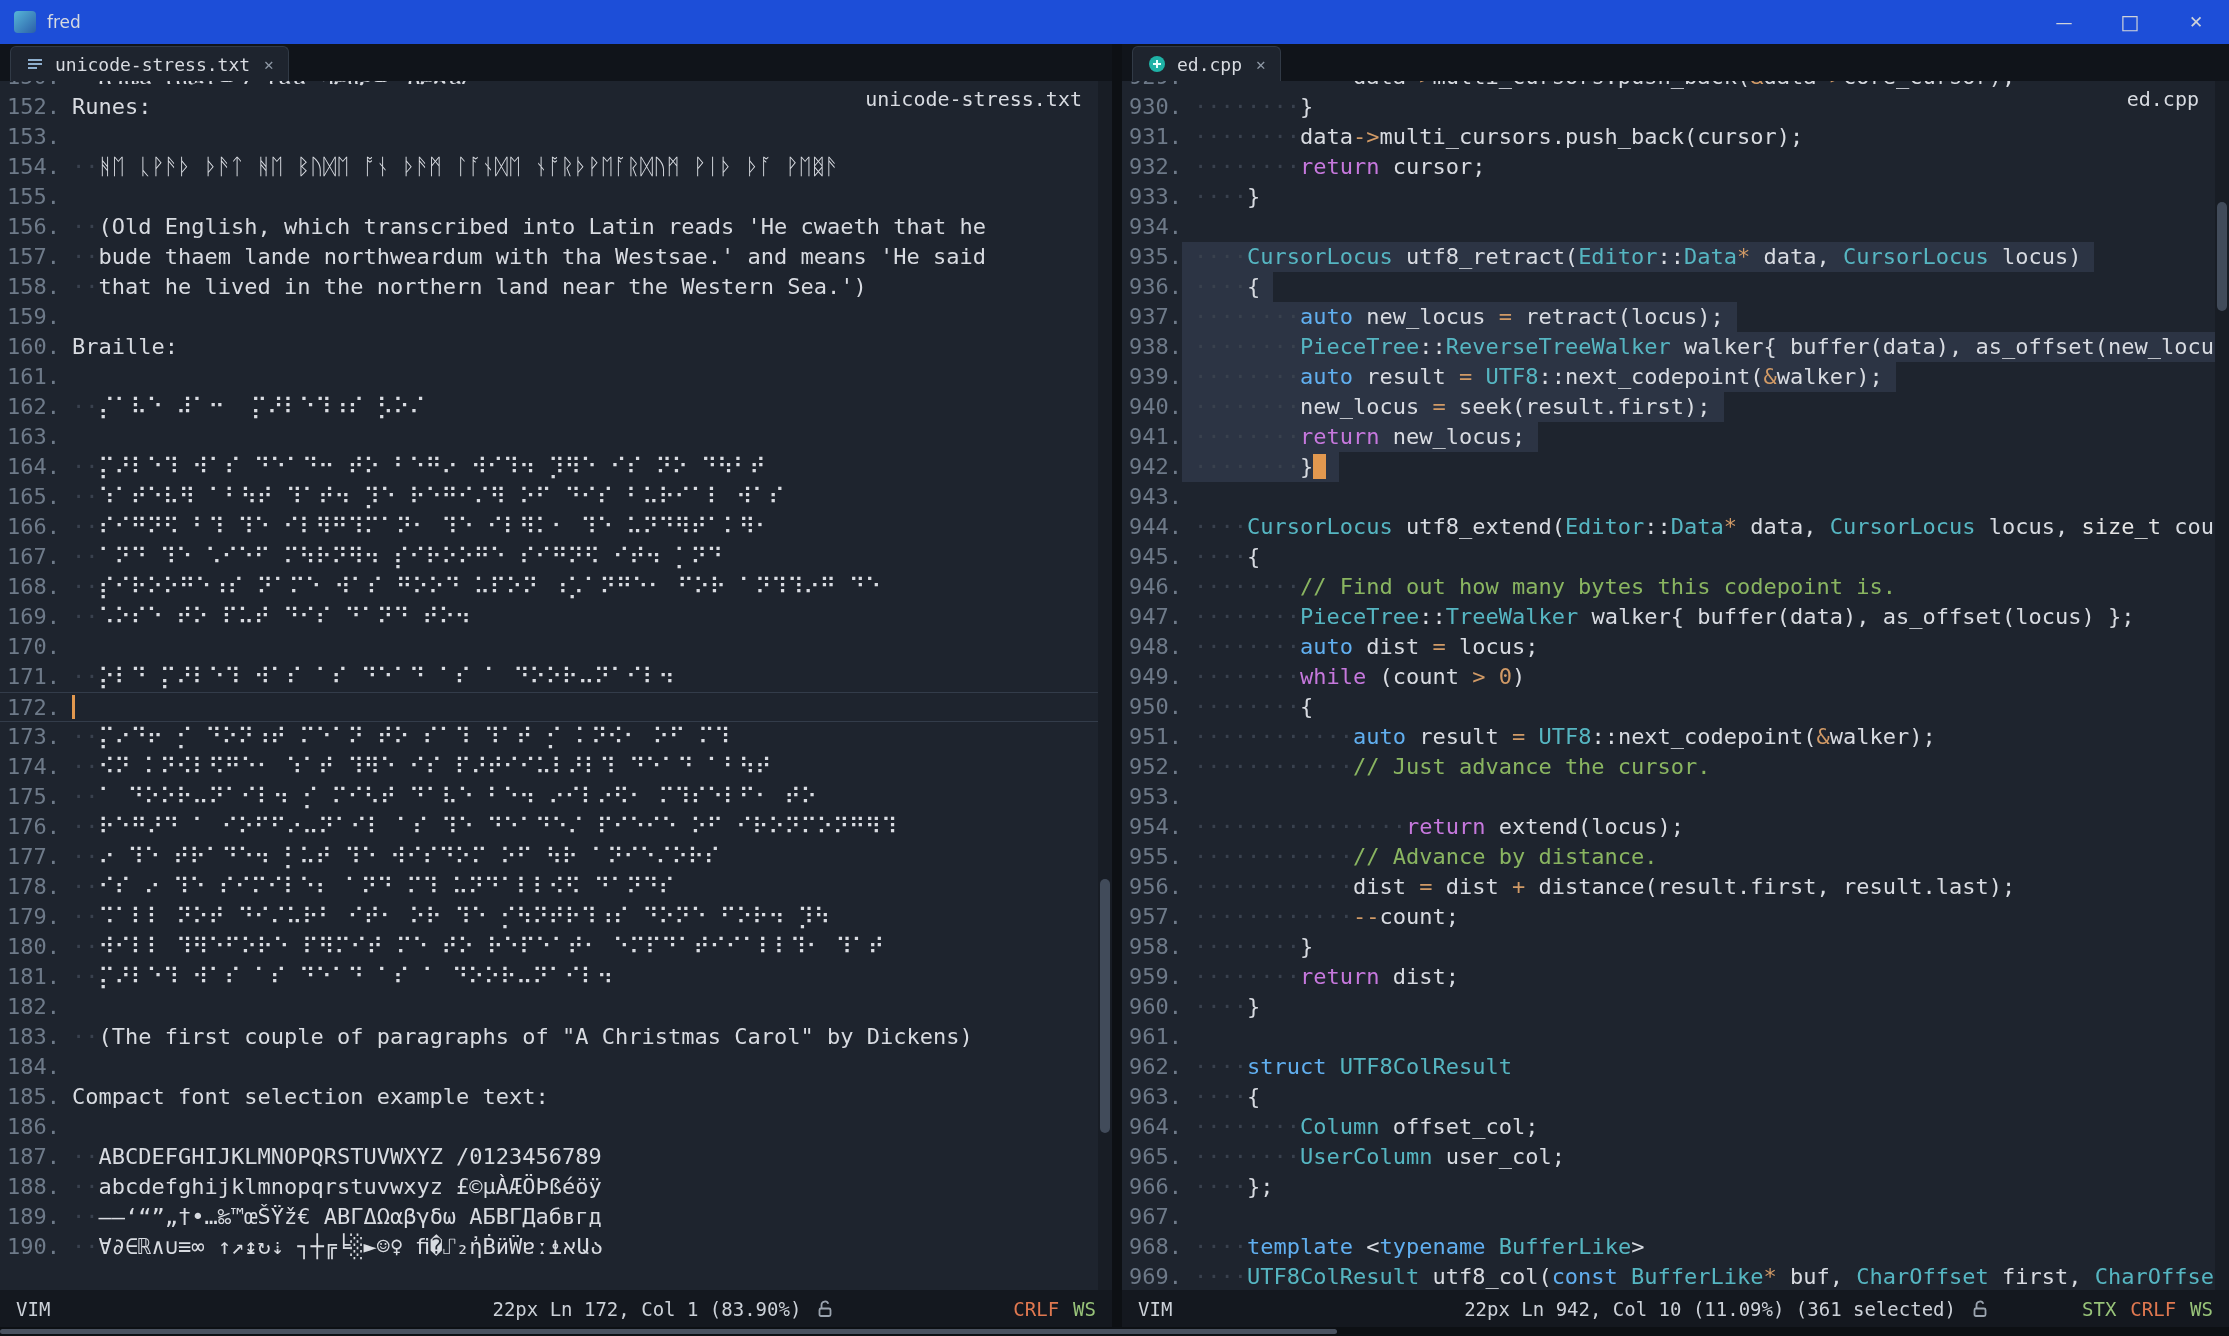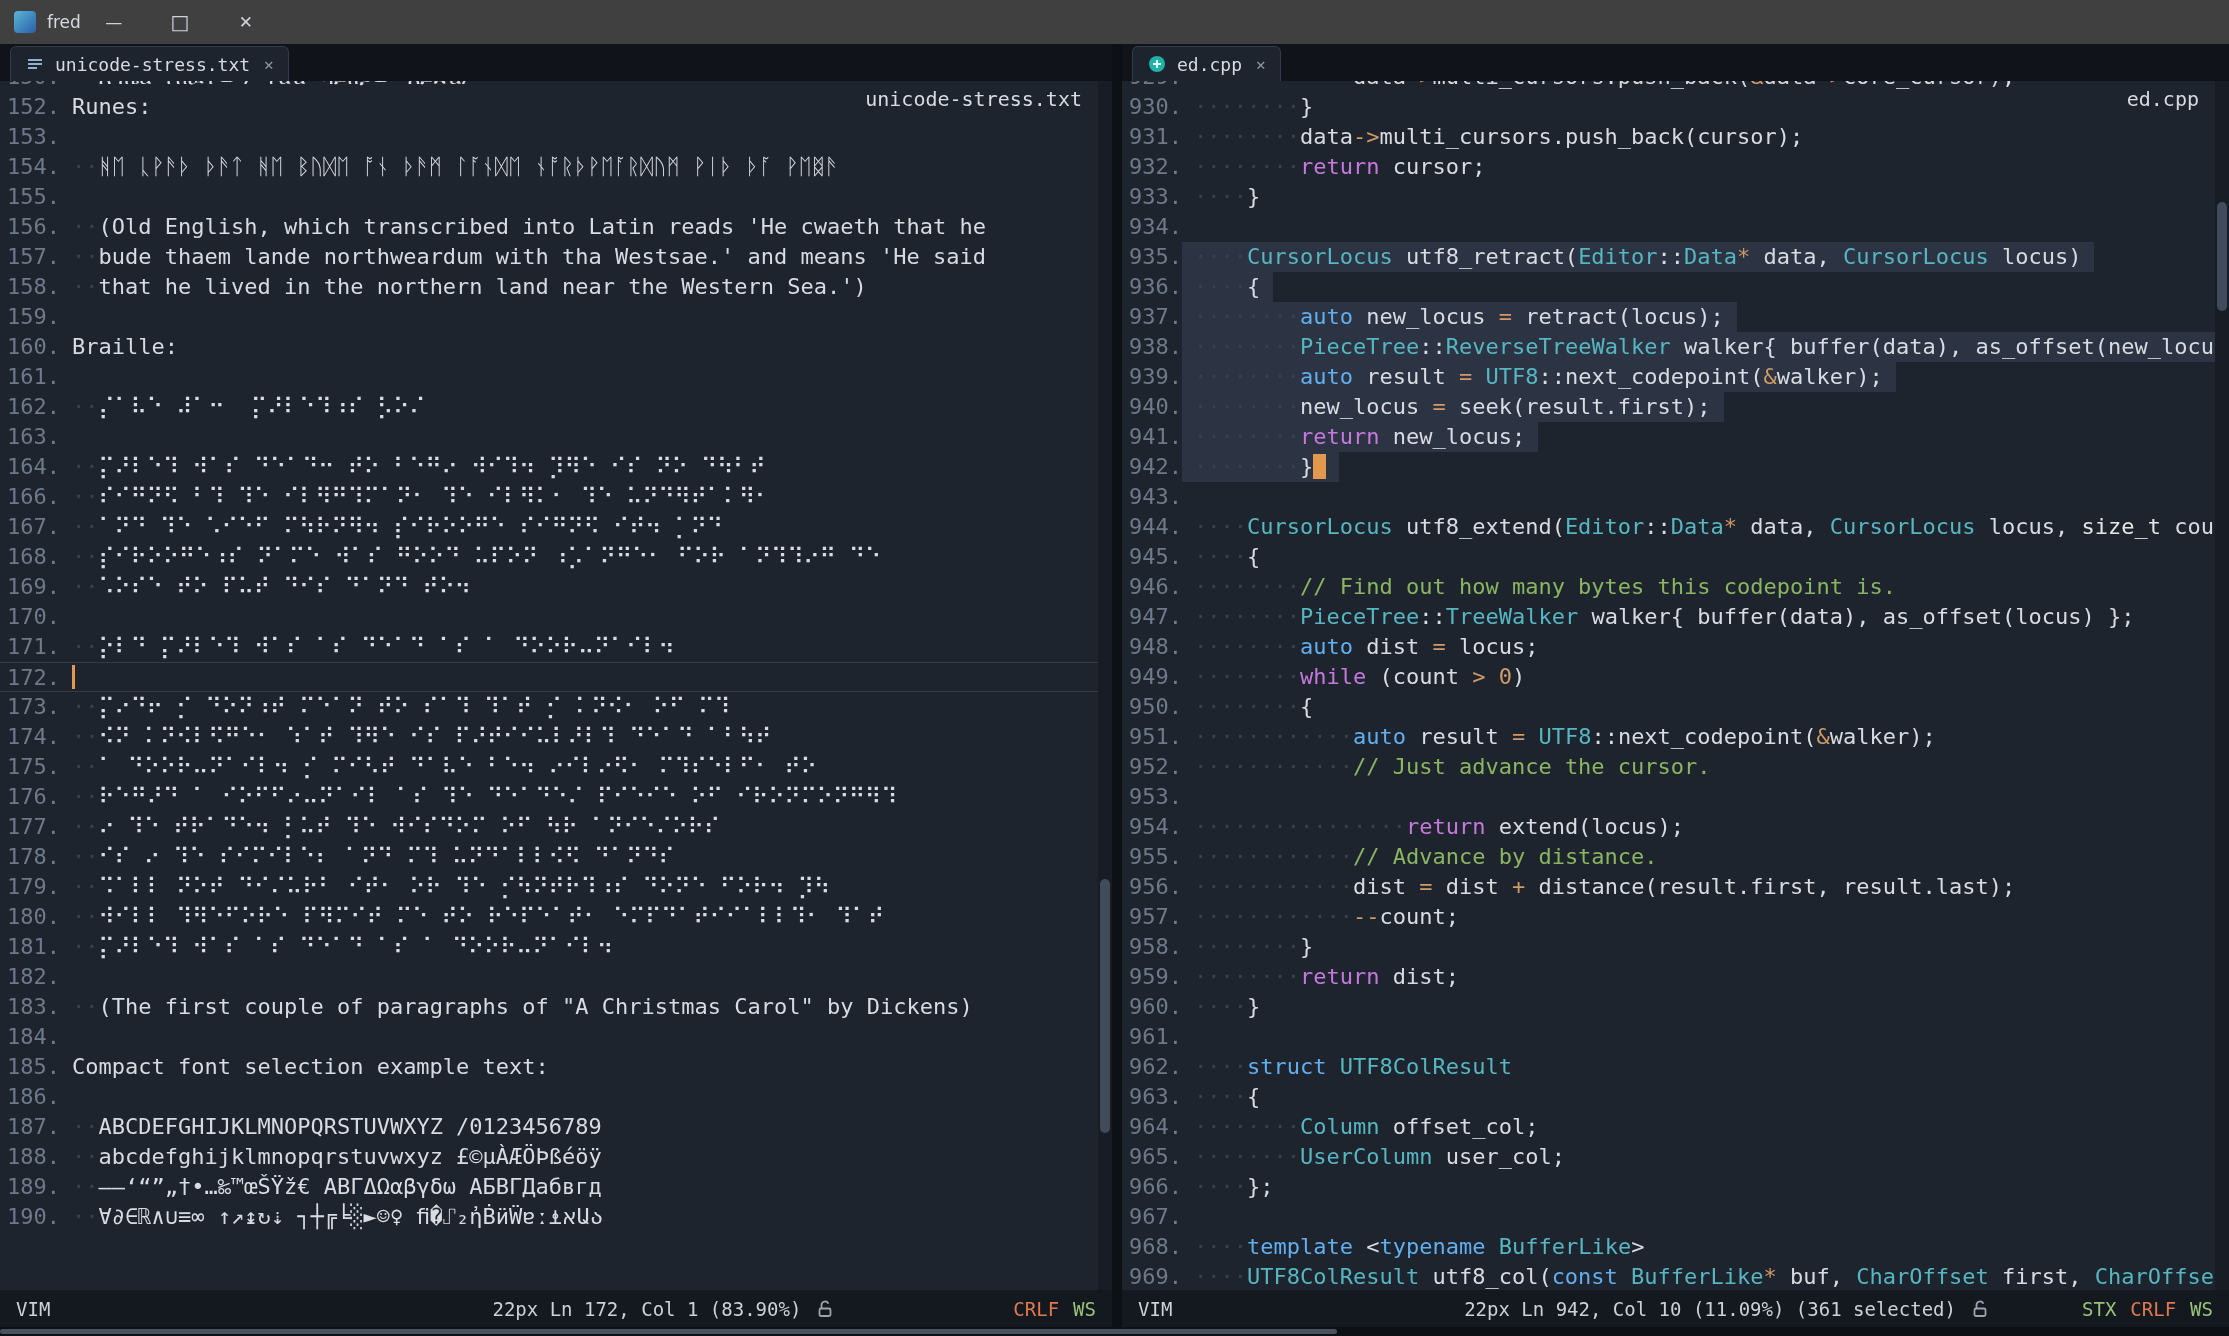--- a/index.html
+++ b/index.html
@@ -1,19 +1,19 @@
 <!DOCTYPE html>
 <html><head>
 <meta charset="utf-8">
 <style>
   *{margin:0;padding:0;box-sizing:border-box}
   html,body{background:#000}
   .window{position:relative;width:2229px;height:1336px;background:#1e242e;display:flex;flex-direction:column;overflow:hidden;font-family:"DejaVu Sans Mono","DejaVu Sans",monospace}
   
-  .titlebar{flex:0 0 44px;height:44px;background:#404040;display:flex;align-items:center;}
+  .titlebar{flex:0 0 44px;height:44px;background:#1d4ed8;display:flex;align-items:center;justify-content:space-between}
   .title-left{display:flex;align-items:center;gap:11px;padding-left:14px}
   .app-icon{width:22px;height:22px;border-radius:4px;background:linear-gradient(135deg,#57b6d8,#2b5fa8);display:inline-block}
   .app-title{color:#d6dae0;font-size:17px;font-family:"DejaVu Sans",sans-serif}
   .win-controls{display:flex;height:100%}
   .win-btn{width:66px;height:100%;background:transparent;border:0;color:#cfd3da;font-size:17px;display:flex;align-items:center;justify-content:center;font-family:"DejaVu Sans",sans-serif;cursor:default}
   .win-btn.max{font-size:20px}
   
   .main{flex:1;display:flex;min-height:0}
   .pane{display:flex;flex-direction:column;min-width:0}
   .pane.left{flex:0 0 1112px;width:1112px}
@@ -100,20 +100,21 @@
             <div class="ed-line"><span class="ln-num">155.</span><span class="ln-code"></span></div>
             <div class="ed-line"><span class="ln-num">156.</span><span class="ln-code"><span class="tk-w">··</span><span class="tk-t">(Old English, which transcribed into Latin reads 'He cwaeth that he</span></span></div>
             <div class="ed-line"><span class="ln-num">157.</span><span class="ln-code"><span class="tk-w">··</span><span class="tk-t">bude thaem lande northweardum with tha Westsae.' and means 'He said</span></span></div>
             <div class="ed-line"><span class="ln-num">158.</span><span class="ln-code"><span class="tk-w">··</span><span class="tk-t">that he lived in the northern land near the Western Sea.')</span></span></div>
             <div class="ed-line"><span class="ln-num">159.</span><span class="ln-code"></span></div>
             <div class="ed-line"><span class="ln-num">160.</span><span class="ln-code"><span class="tk-t">Braille:</span></span></div>
             <div class="ed-line"><span class="ln-num">161.</span><span class="ln-code"></span></div>
             <div class="ed-line"><span class="ln-num">162.</span><span class="ln-code"><span class="tk-w">··</span><span class="tk-t">⡌⠁⠧⠑ ⠼⠁⠒  ⡍⠜⠇⠑⠹⠰⠎ ⡣⠕⠌</span></span></div>
             <div class="ed-line"><span class="ln-num">163.</span><span class="ln-code"></span></div>
             <div class="ed-line"><span class="ln-num">164.</span><span class="ln-code"><span class="tk-w">··</span><span class="tk-t">⡍⠜⠇⠑⠹ ⠺⠁⠎ ⠙⠑⠁⠙⠒ ⠞⠕ ⠃⠑⠛⠔ ⠺⠊⠹⠲ ⡹⠻⠑ ⠊⠎ ⠝⠕ ⠙⠳⠃⠞</span></span></div>
+            <div class="ed-line"><span class="ln-num">165.</span><span class="ln-code"><span class="tk-w">··</span><span class="tk-t">⠱⠁⠞⠑⠧⠻ ⠁⠃⠳⠞ ⠹⠁⠞⠲ ⡹⠑ ⠗⠑⠛⠊⠌⠻ ⠕⠋ ⠙⠊⠎ ⠃⠥⠗⠊⠁⠇ ⠺⠁⠎</span></span></div>
             <div class="ed-line"><span class="ln-num">166.</span><span class="ln-code"><span class="tk-w">··</span><span class="tk-t">⠎⠊⠛⠝⠫ ⠃⠹ ⠹⠑ ⠊⠇⠻⠛⠹⠍⠁⠝⠂ ⠹⠑ ⠊⠇⠻⠅⠂ ⠹⠑ ⠥⠝⠙⠻⠞⠁⠅⠻⠂</span></span></div>
             <div class="ed-line"><span class="ln-num">167.</span><span class="ln-code"><span class="tk-w">··</span><span class="tk-t">⠁⠝⠙ ⠹⠑ ⠡⠊⠑⠋ ⠍⠳⠗⠝⠻⠲ ⡎⠊⠗⠕⠕⠛⠑ ⠎⠊⠛⠝⠫ ⠊⠞⠲ ⡁⠝⠙</span></span></div>
             <div class="ed-line"><span class="ln-num">168.</span><span class="ln-code"><span class="tk-w">··</span><span class="tk-t">⡎⠊⠗⠕⠕⠛⠑⠰⠎ ⠝⠁⠍⠑ ⠺⠁⠎ ⠛⠕⠕⠙ ⠥⠏⠕⠝ ⠰⡡⠁⠝⠛⠑⠂ ⠋⠕⠗ ⠁⠝⠹⠹⠔⠛ ⠙⠑</span></span></div>
             <div class="ed-line"><span class="ln-num">169.</span><span class="ln-code"><span class="tk-w">··</span><span class="tk-t">⠡⠕⠎⠑ ⠞⠕ ⠏⠥⠞ ⠙⠊⠎ ⠙⠁⠝⠙ ⠞⠕⠲</span></span></div>
             <div class="ed-line"><span class="ln-num">170.</span><span class="ln-code"></span></div>
             <div class="ed-line"><span class="ln-num">171.</span><span class="ln-code"><span class="tk-w">··</span><span class="tk-t">⡕⠇⠙ ⡍⠜⠇⠑⠹ ⠺⠁⠎ ⠁⠎ ⠙⠑⠁⠙ ⠁⠎ ⠁ ⠙⠕⠕⠗⠤⠝⠁⠊⠇⠲</span></span></div>
             <div class="ed-line cur-line"><span class="ln-num">172.</span><span class="ln-code"><span class="caret-bar"></span></span></div>
             <div class="ed-line"><span class="ln-num">173.</span><span class="ln-code"><span class="tk-w">··</span><span class="tk-t">⡍⠔⠙⠖ ⡊ ⠙⠕⠝⠰⠞ ⠍⠑⠁⠝ ⠞⠕ ⠎⠁⠹ ⠹⠁⠞ ⡊ ⠅⠝⠪⠂ ⠕⠋ ⠍⠹</span></span></div>
             <div class="ed-line"><span class="ln-num">174.</span><span class="ln-code"><span class="tk-w">··</span><span class="tk-t">⠪⠝ ⠅⠝⠪⠇⠫⠛⠑⠂ ⠱⠁⠞ ⠹⠻⠑ ⠊⠎ ⠏⠜⠞⠊⠊⠥⠇⠜⠇⠹ ⠙⠑⠁⠙ ⠁⠃⠳⠞</span></span></div>
             <div class="ed-line"><span class="ln-num">175.</span><span class="ln-code"><span class="tk-w">··</span><span class="tk-t">⠁ ⠙⠕⠕⠗⠤⠝⠁⠊⠇⠲ ⡊ ⠍⠊⠣⠞ ⠙⠁⠧⠑ ⠃⠑⠲ ⠔⠊⠇⠔⠫⠂ ⠍⠹⠎⠑⠇⠋⠂ ⠞⠕</span></span></div>

